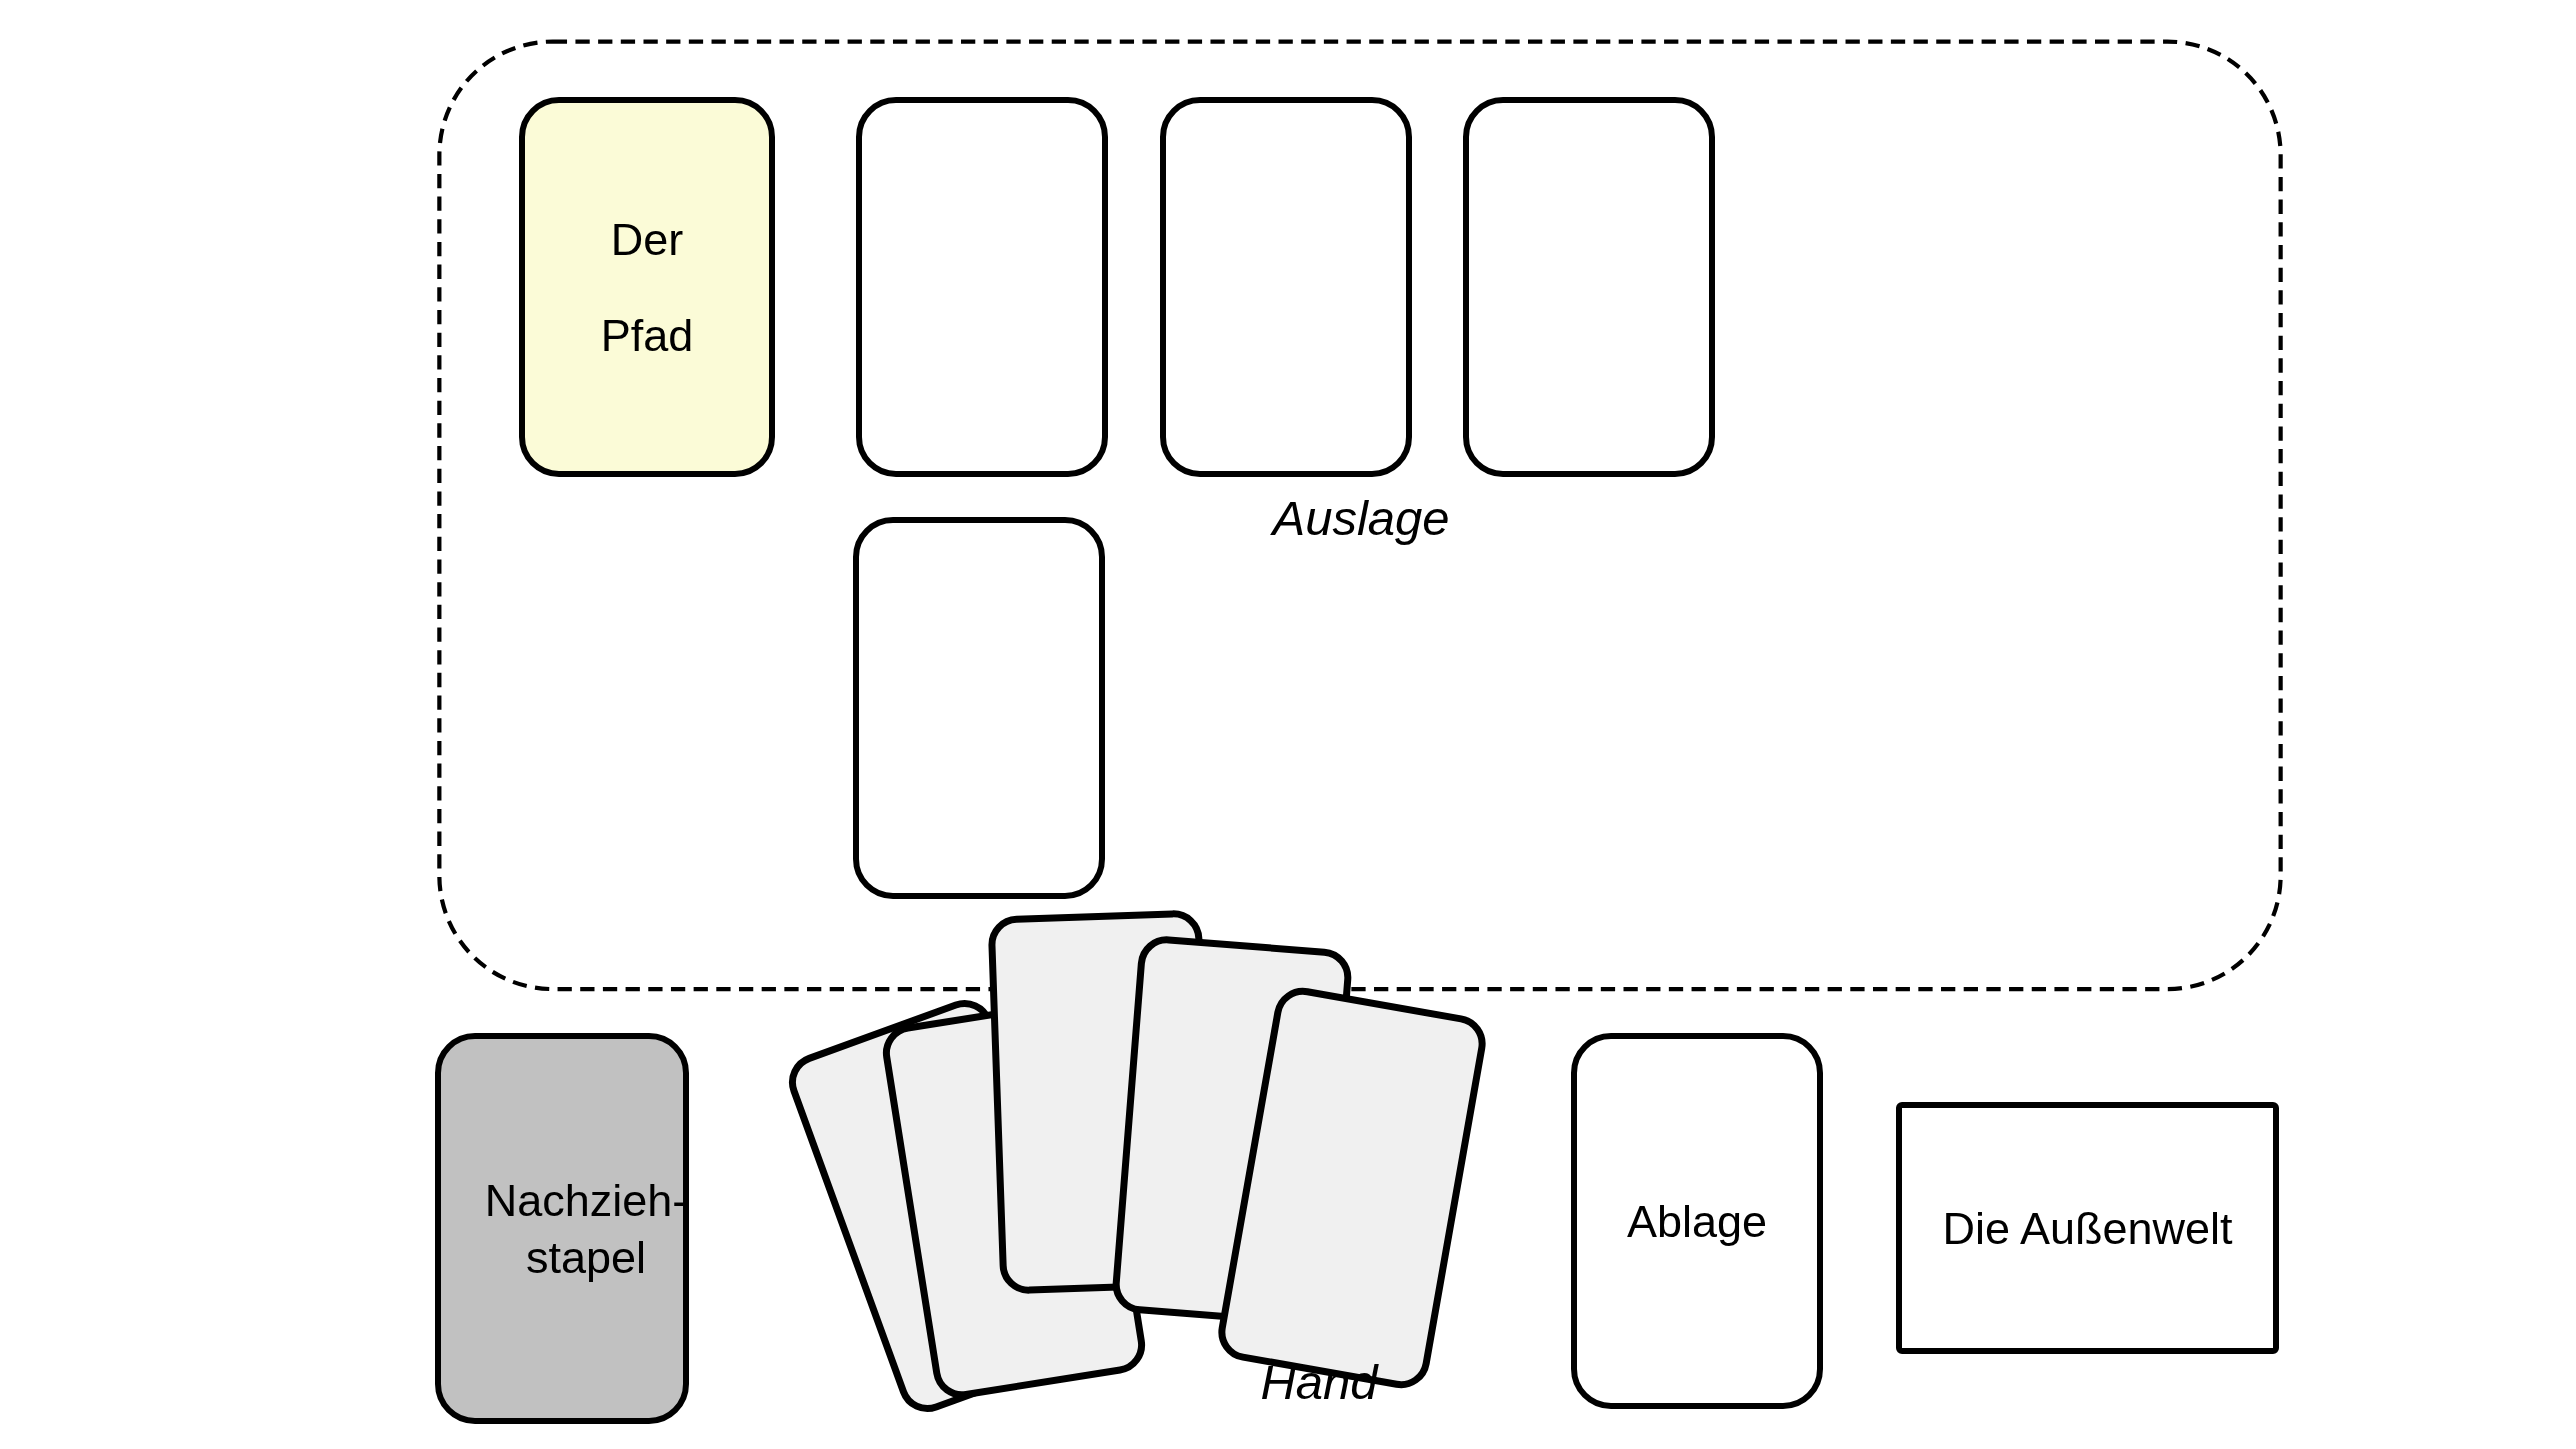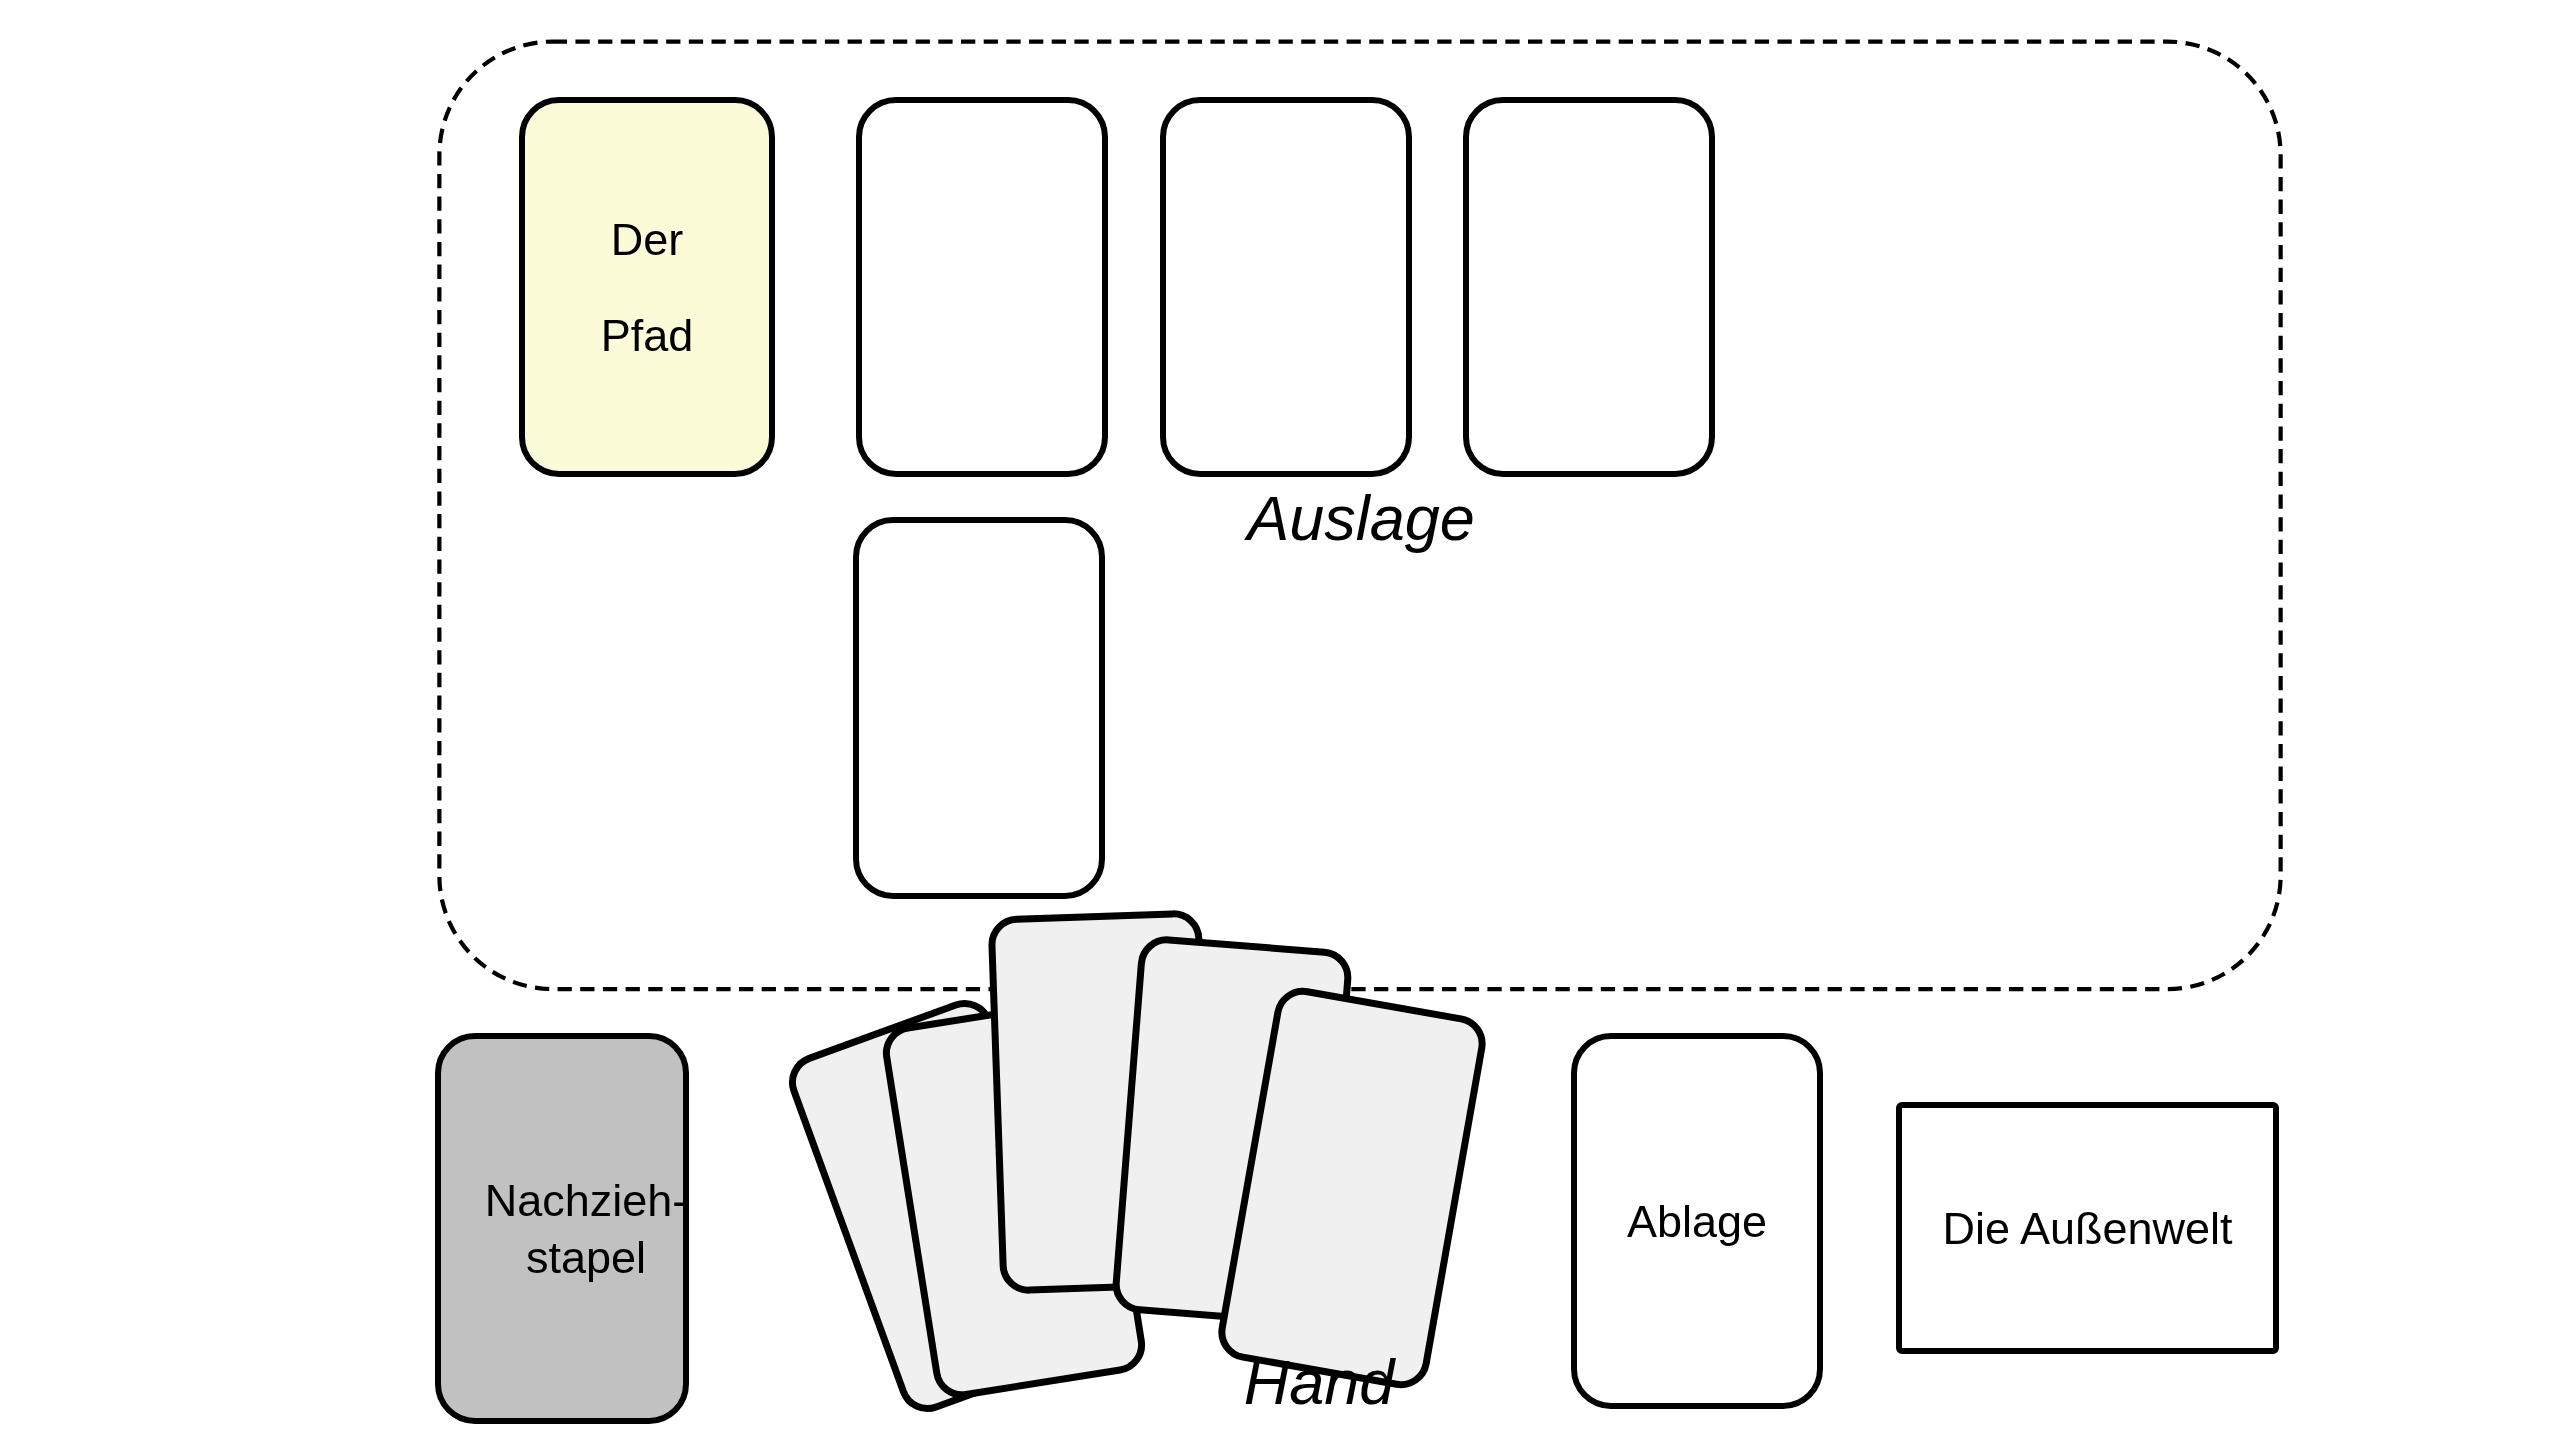--- a/index.html
+++ b/index.html
@@ -54,21 +54,21 @@
   .hc1 { left:  839px; top: 1017px; transform: rotate(-20deg);  z-index: 2; }
   .hc2 { left: 907px; top: 1010px; transform: rotate(-9deg);   z-index: 3; }
   .hc3 { left: 994px; top: 913px; transform: rotate(-2deg);   z-index: 4; }
   .hc4 { left: 1125px; top: 942px; transform: rotate(4.5deg);  z-index: 5; }
   .hc5 { left: 1245px; top: 999px; transform: rotate(10deg);   z-index: 6; }
 
   
   .zone-label {
     position: absolute;
     font-style: italic;
-    font-size: 63px;
+    font-size: 49px;
     text-align: center;
     white-space: nowrap;
   }
   #auslage-label { left: 1151px; top: 490px; width: 420px; line-height: 57px; z-index: 1; }
   #hand-label    { left: 1193px; top: 1353px; width: 252px; line-height: 59px; z-index: 7; }
 
   
   #zone-border   { left: 436px;  top: 38px;  z-index: 0; }
   #der-pfad      { left: 519px;  top: 97px; width: 256px; height: 380px; z-index: 1; gap: 39px; }
   #slot-1        { left: 856px; top: 97px; width: 252px; height: 380px; z-index: 1; }

